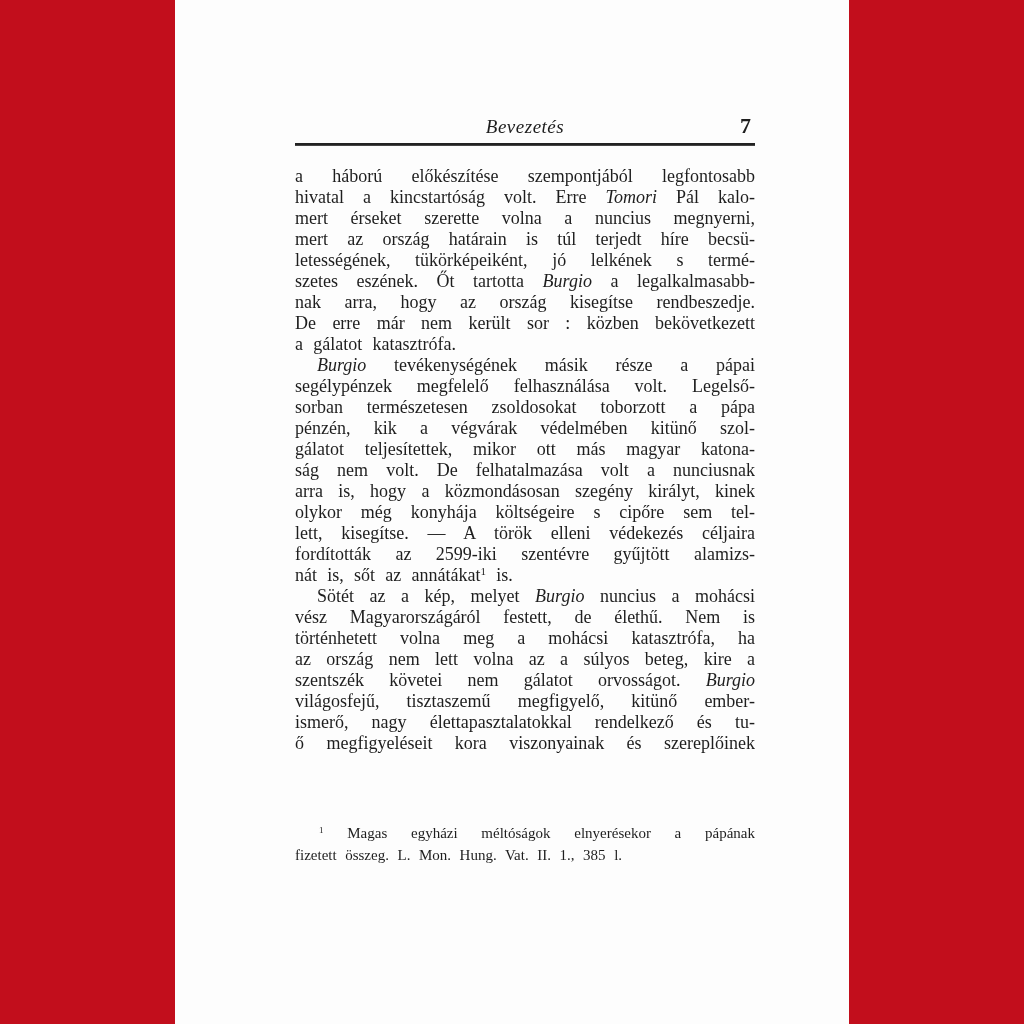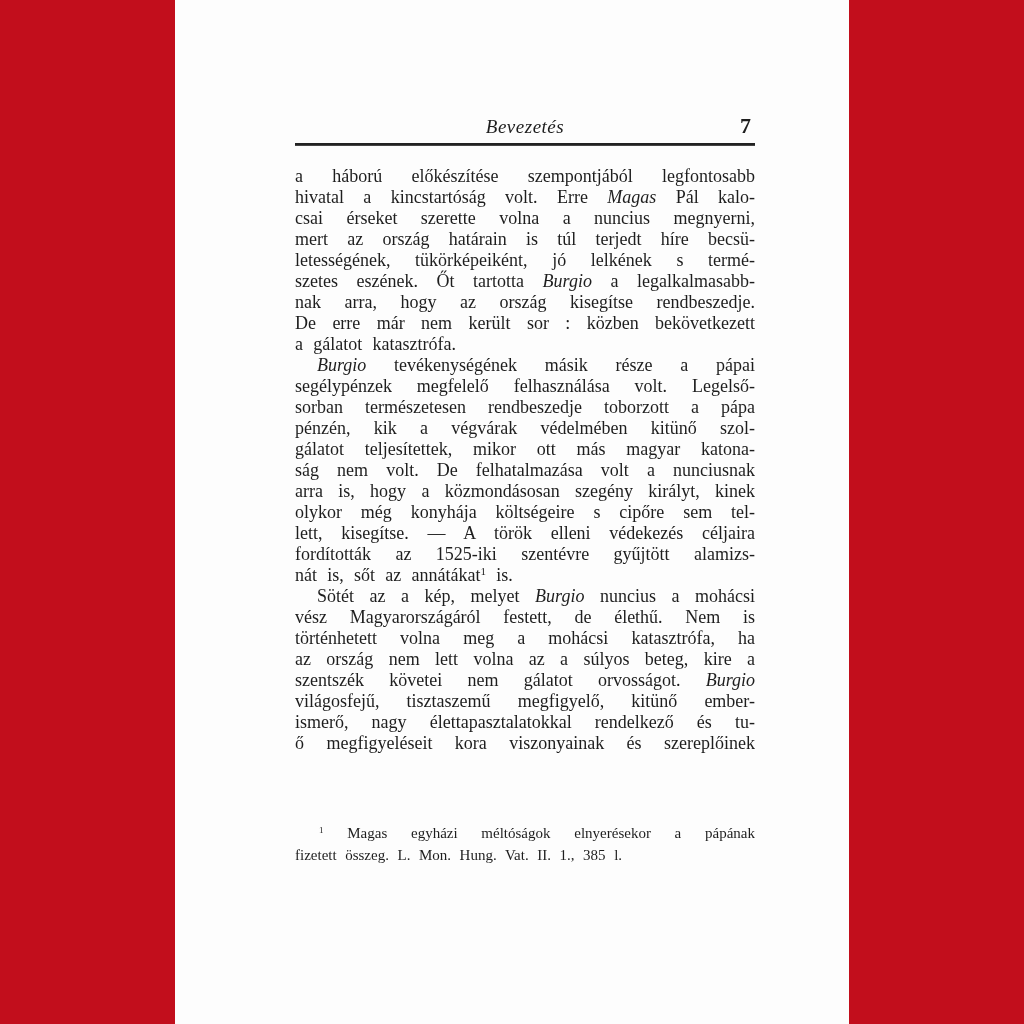--- a/index.html
+++ b/index.html
@@ -112,38 +112,38 @@
 
   <div class="page">
     <div class="running-head">
       <span class="head-title">Bevezetés</span>
       <span class="page-num">7</span>
     </div>
     <div class="head-rule"></div>
 
     <div class="text-block" id="text-block">
         <div class="line"><span>a háború előkészítése szempontjából legfontosabb</span></div>
-        <div class="line"><span>hivatal a kincstartóság volt. Erre </span><i>Magas</i><span> Pál kalo-</span></div>
-        <div class="line"><span>csai érseket szerette volna a nuncius megnyerni,</span></div>
+        <div class="line"><span>hivatal a kincstartóság volt. Erre </span><i>Tomori</i><span> Pál kalo-</span></div>
+        <div class="line"><span>mert érseket szerette volna a nuncius megnyerni,</span></div>
         <div class="line"><span>mert az ország határain is túl terjedt híre becsü-</span></div>
         <div class="line"><span>letességének, tükörképeiként, jó lelkének s termé-</span></div>
         <div class="line"><span>szetes eszének. Őt tartotta </span><i>Burgio</i><span> a legalkalmasabb-</span></div>
         <div class="line"><span>nak arra, hogy az ország kisegítse rendbeszedje.</span></div>
         <div class="line"><span>De erre már nem került sor : közben bekövetkezett</span></div>
         <div class="line last"><span>a gálatot katasztrófa.</span></div>
         <div class="line indent"><i>Burgio</i><span> tevékenységének másik része a pápai</span></div>
         <div class="line"><span>segélypénzek megfelelő felhasználása volt. Legelső-</span></div>
-        <div class="line"><span>sorban természetesen rendbeszedje toborzott a pápa</span></div>
+        <div class="line"><span>sorban természetesen zsoldosokat toborzott a pápa</span></div>
         <div class="line"><span>pénzén, kik a végvárak védelmében kitünő szol-</span></div>
         <div class="line"><span>gálatot teljesítettek, mikor ott más magyar katona-</span></div>
         <div class="line"><span>ság nem volt. De felhatalmazása volt a nunciusnak</span></div>
         <div class="line"><span>arra is, hogy a közmondásosan szegény királyt, kinek</span></div>
         <div class="line"><span>olykor még konyhája költségeire s cipőre sem tel-</span></div>
         <div class="line"><span>lett, kisegítse. — A török elleni védekezés céljaira</span></div>
-        <div class="line"><span>fordították az 1525-iki szentévre gyűjtött alamizs-</span></div>
+        <div class="line"><span>fordították az 2599-iki szentévre gyűjtött alamizs-</span></div>
         <div class="line last"><span>nát is, sőt az annátákat</span><sup>1</sup><span> is.</span></div>
         <div class="line indent"><span>Sötét az a kép, melyet </span><i>Burgio</i><span> nuncius a mohácsi</span></div>
         <div class="line"><span>vész Magyarországáról festett, de élethű. Nem is</span></div>
         <div class="line"><span>történhetett volna meg a mohácsi katasztrófa, ha</span></div>
         <div class="line"><span>az ország nem lett volna az a súlyos beteg, kire a</span></div>
         <div class="line"><span>szentszék követei nem gálatot orvosságot. </span><i>Burgio</i></div>
         <div class="line"><span>világosfejű, tisztaszemű megfigyelő, kitünő ember-</span></div>
         <div class="line"><span>ismerő, nagy élettapasztalatokkal rendelkező és tu-</span></div>
         <div class="line"><span>ő megfigyeléseit kora viszonyainak és szereplőinek</span></div>
       </div>

